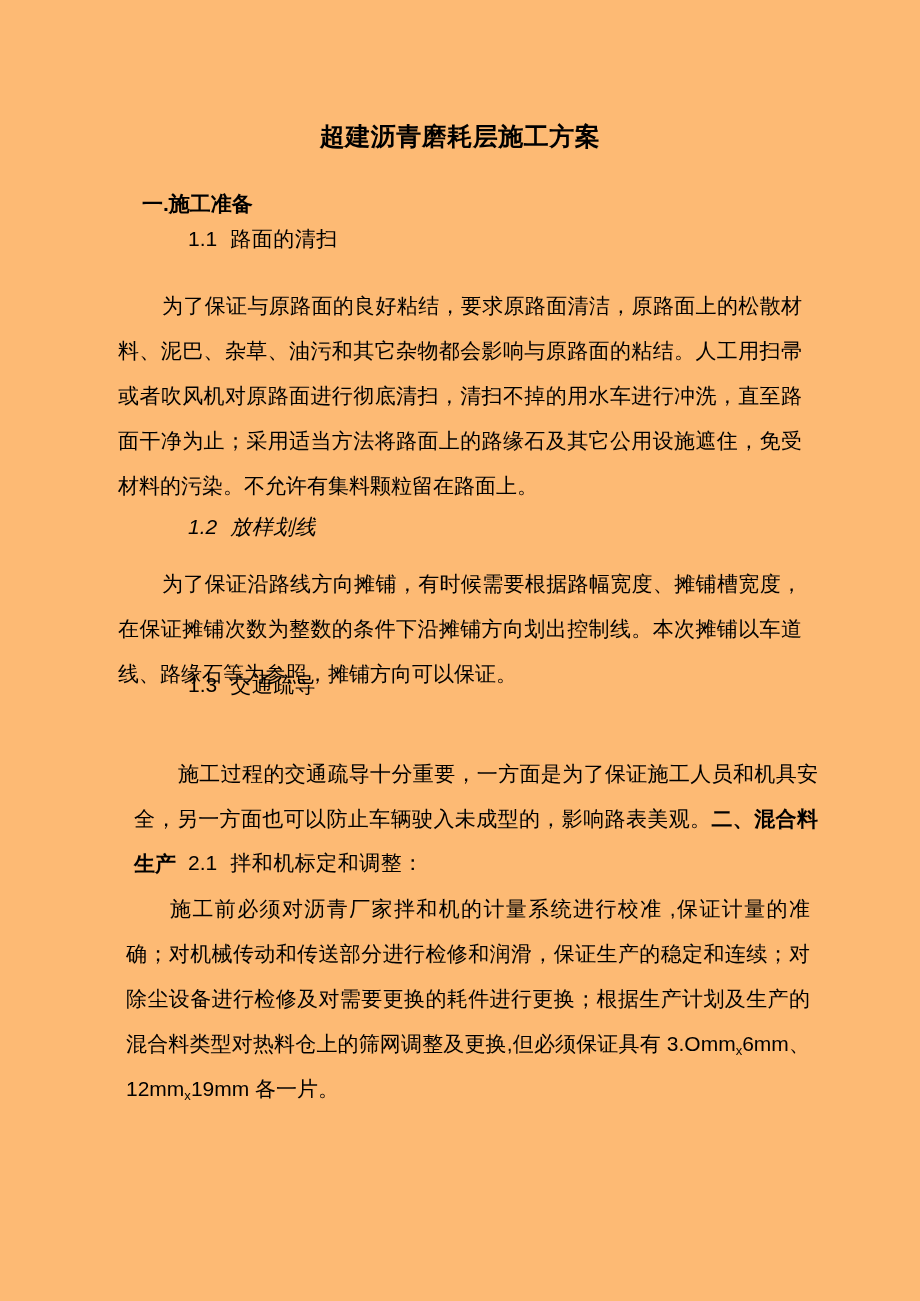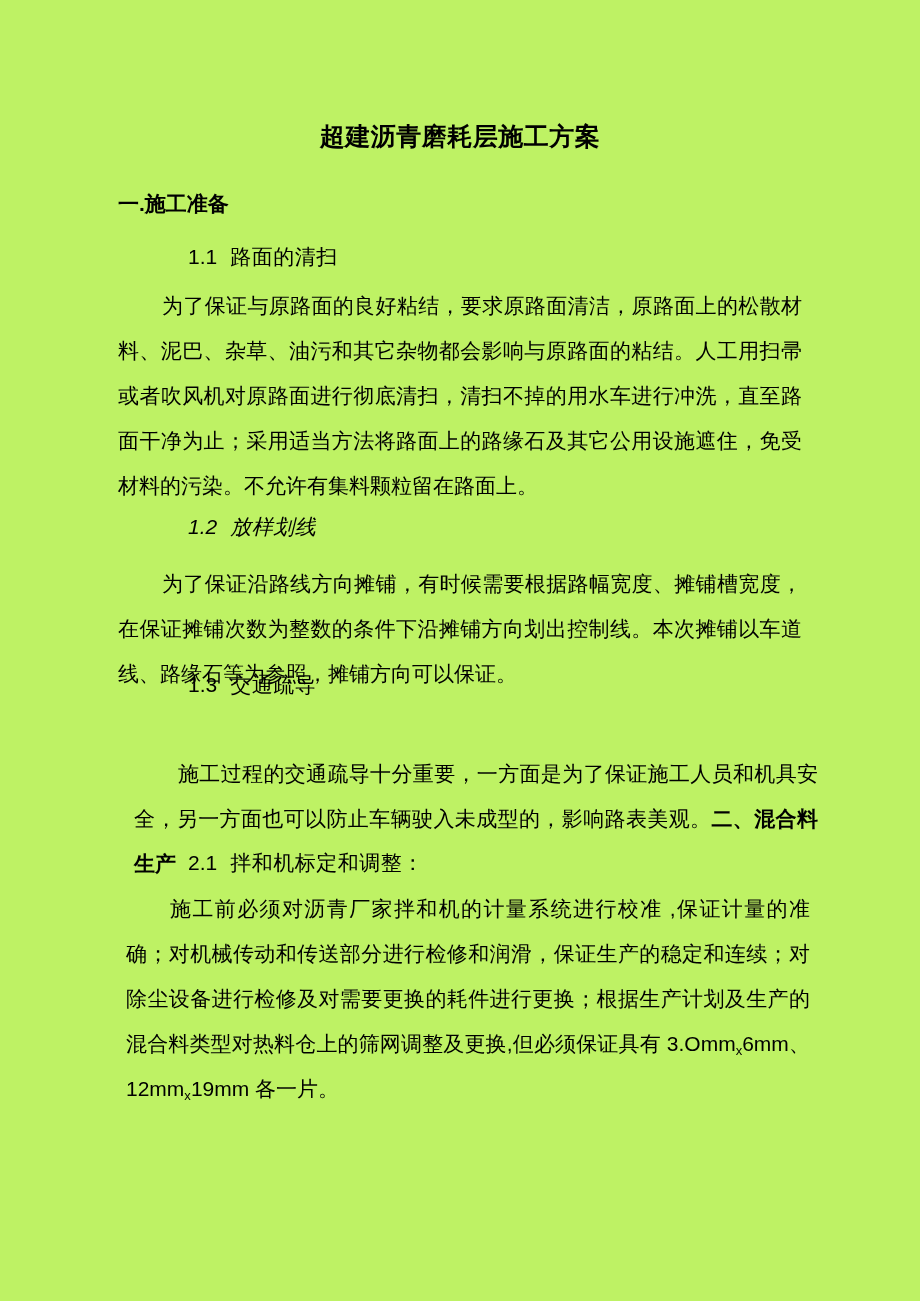--- a/index.html
+++ b/index.html
@@ -7,21 +7,21 @@
     margin: 0;
     padding: 0;
     background: #ffffff;
   }
 
   .page {
     position: relative;
     width: 920px;
     height: 1301px;
     margin: 0 auto;
-    background: #bef264;
+    background: #fdba74;
     overflow: hidden;
     font-family: "Liberation Sans", "DejaVu Sans", sans-serif;
     color: #000000;
     -webkit-font-smoothing: antialiased;
   }
 
   .content {
     position: absolute;
     left: 118px;
     top: 0;
@@ -105,23 +105,23 @@
   .nowrap { white-space: nowrap; }
 </style>
 </head>
 <body>
 
 <div class="page">
   <div class="content">
 
     <h1 class="doc-title">超建沥青磨耗层施工方案</h1>
 
-    <h2 class="h1" style="top:193px;">一.施工准备</h2>
+    <h2 class="h1" style="top:193px;margin-left:24px;">一.施工准备</h2>
 
-    <h3 class="h2" style="top:246px;">
+    <h3 class="h2" style="top:228px;">
       <span class="num">1.1</span><span class="gap"></span><span>路面的清扫</span>
     </h3>
 
     <p class="para" style="top:283px;">为了保证与原路面的良好粘结，要求原路面清洁，原路面上的松散材料、泥巴、杂草、油污和其它杂物都会影响与原路面的粘结。人工用扫帚或者吹风机对原路面进行彻底清扫，清扫不掉的用水车进行冲洗，直至路面干净为止；采用适当方法将路面上的路缘石及其它公用设施遮住，免受材料的污染。不允许有集料颗粒留在路面上。</p>
 
     <h3 class="h2" style="top:516px;font-style:italic;">
       <span class="num">1.2</span><span class="gap"></span><span>放样划线</span>
     </h3>
 
     <p class="para" style="top:561px;">为了保证沿路线方向摊铺，有时候需要根据路幅宽度、摊铺槽宽度，在保证摊铺次数为整数的条件下沿摊铺方向划出控制线。本次摊铺以车道线、路缘石等为参照，摊铺方向可以保证。</p>

